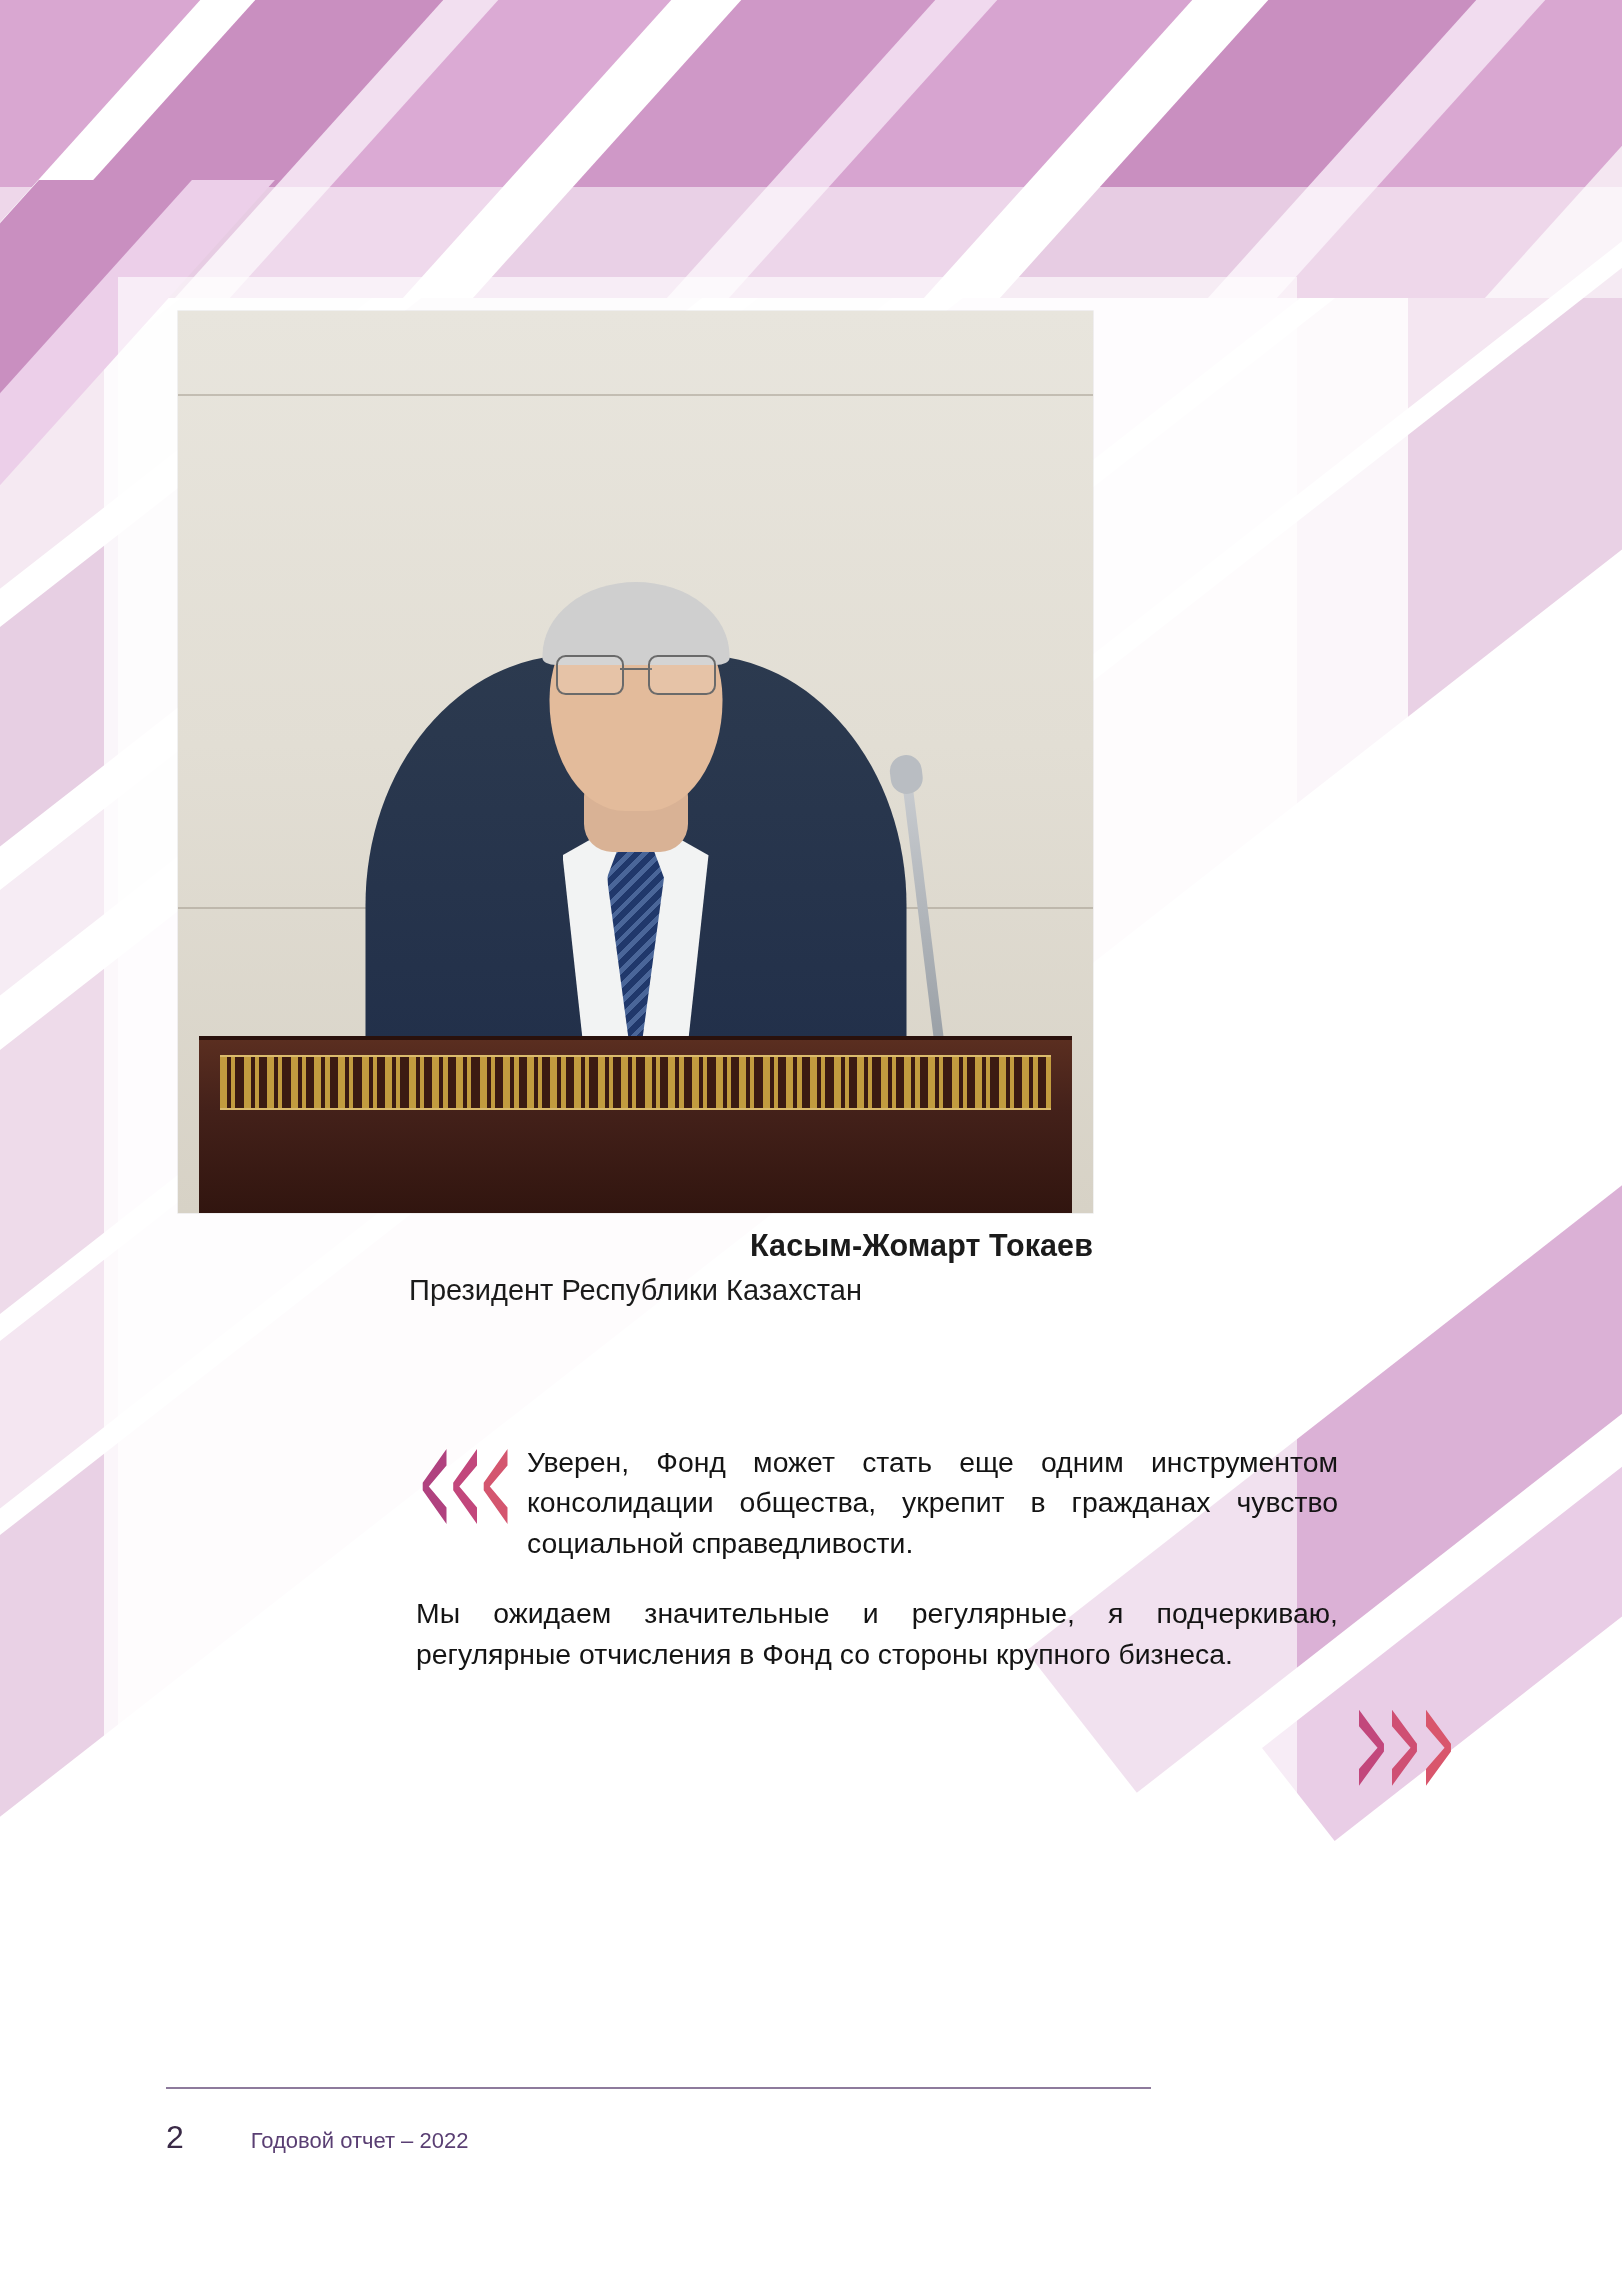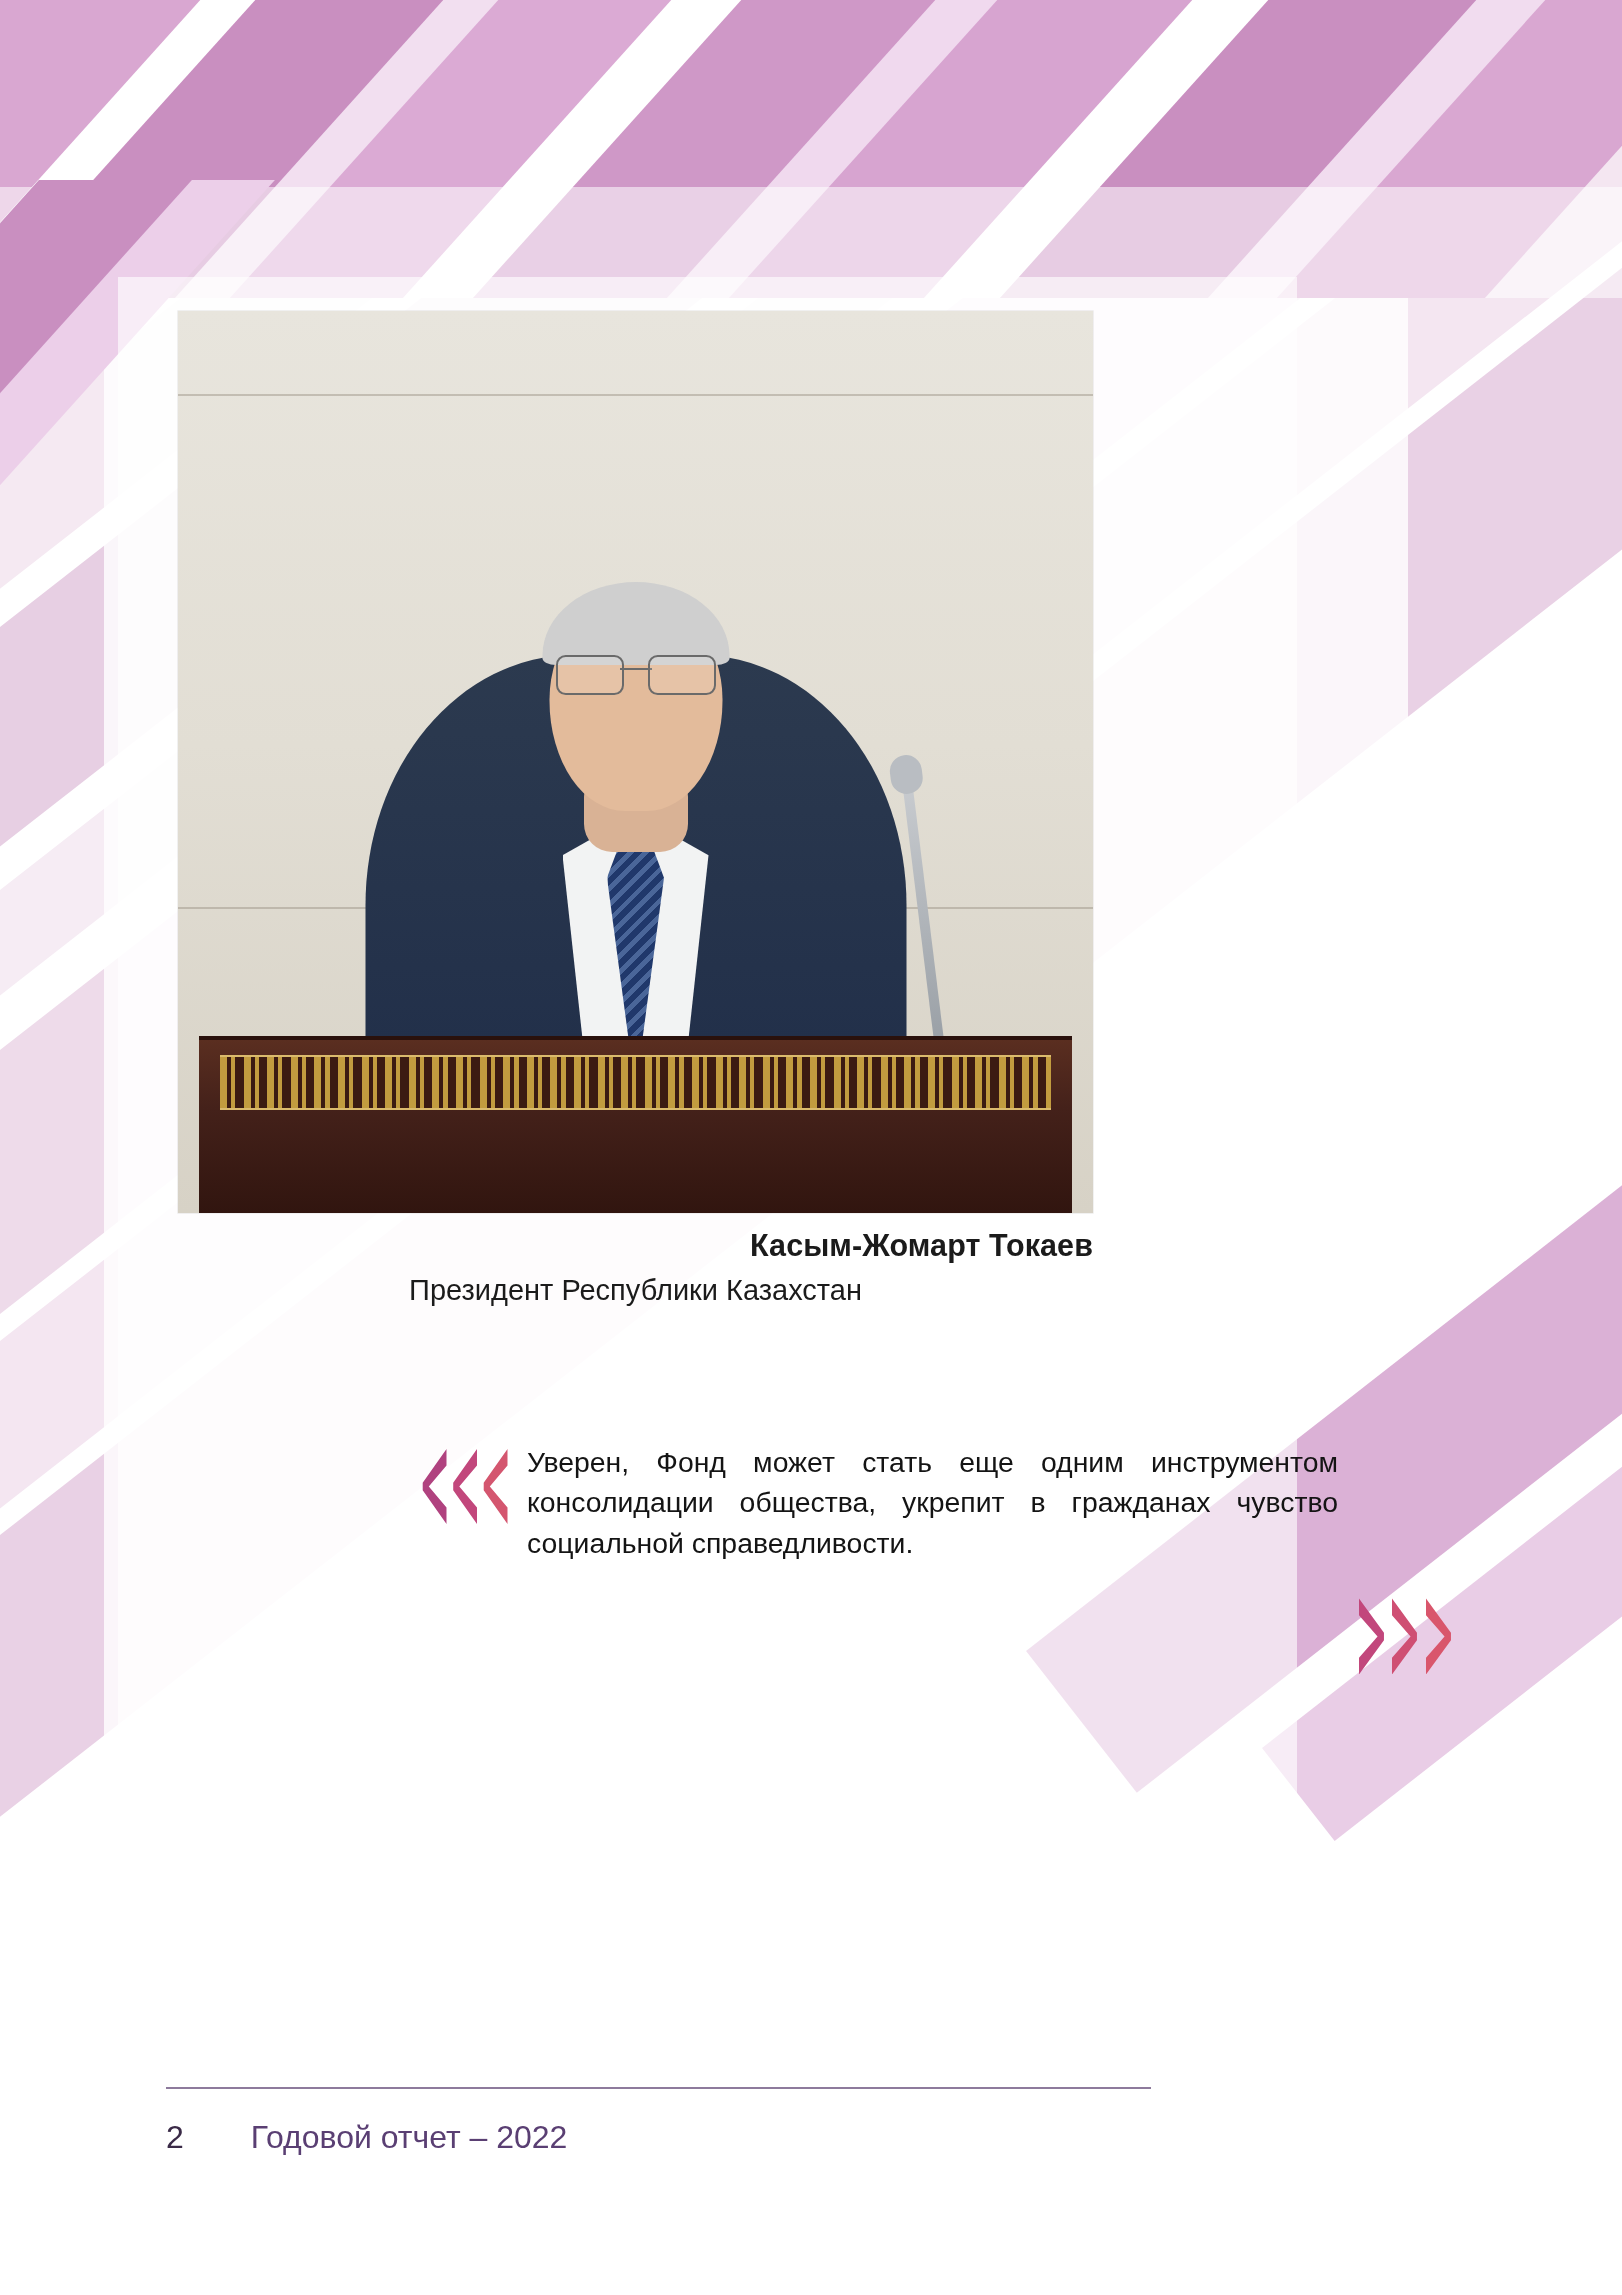--- a/index.html
+++ b/index.html
@@ -307,21 +307,21 @@
     z-index: 4;
     display: flex;
     align-items: baseline;
     gap: 67px;
   }
   .footer .pnum {
     font-size: 32px;
     color: #3a2a47;
   }
   .footer .ftitle {
-    font-size: 32px;
+    font-size: 22px;
     color: #5a3f73;
   }
 </style>
 </head>
 <body>
 
 <div class="page">
 
   <div class="bg">
 
@@ -404,20 +404,21 @@
 
     <div class="quote-first">
       <div class="quote-mark-left">
         <div class="qm a"></div>
         <div class="qm b"></div>
         <div class="qm c"></div>
       </div>
       <p>Уверен, Фонд может стать еще одним инструментом консолидации общества, укрепит в гражданах чувство социальной справедливости.</p>
     </div>
 
+    <p>Мы ожидаем значительные и регулярные, я подчеркиваю, регулярные отчисления в Фонд со стороны крупного бизнеса.</p>
 
     <div class="quote-mark-right">
       <div class="qmr a"></div>
       <div class="qmr b"></div>
       <div class="qmr c"></div>
     </div>
   </div>
 
   <div class="footer-rule"></div>
   <div class="footer">

